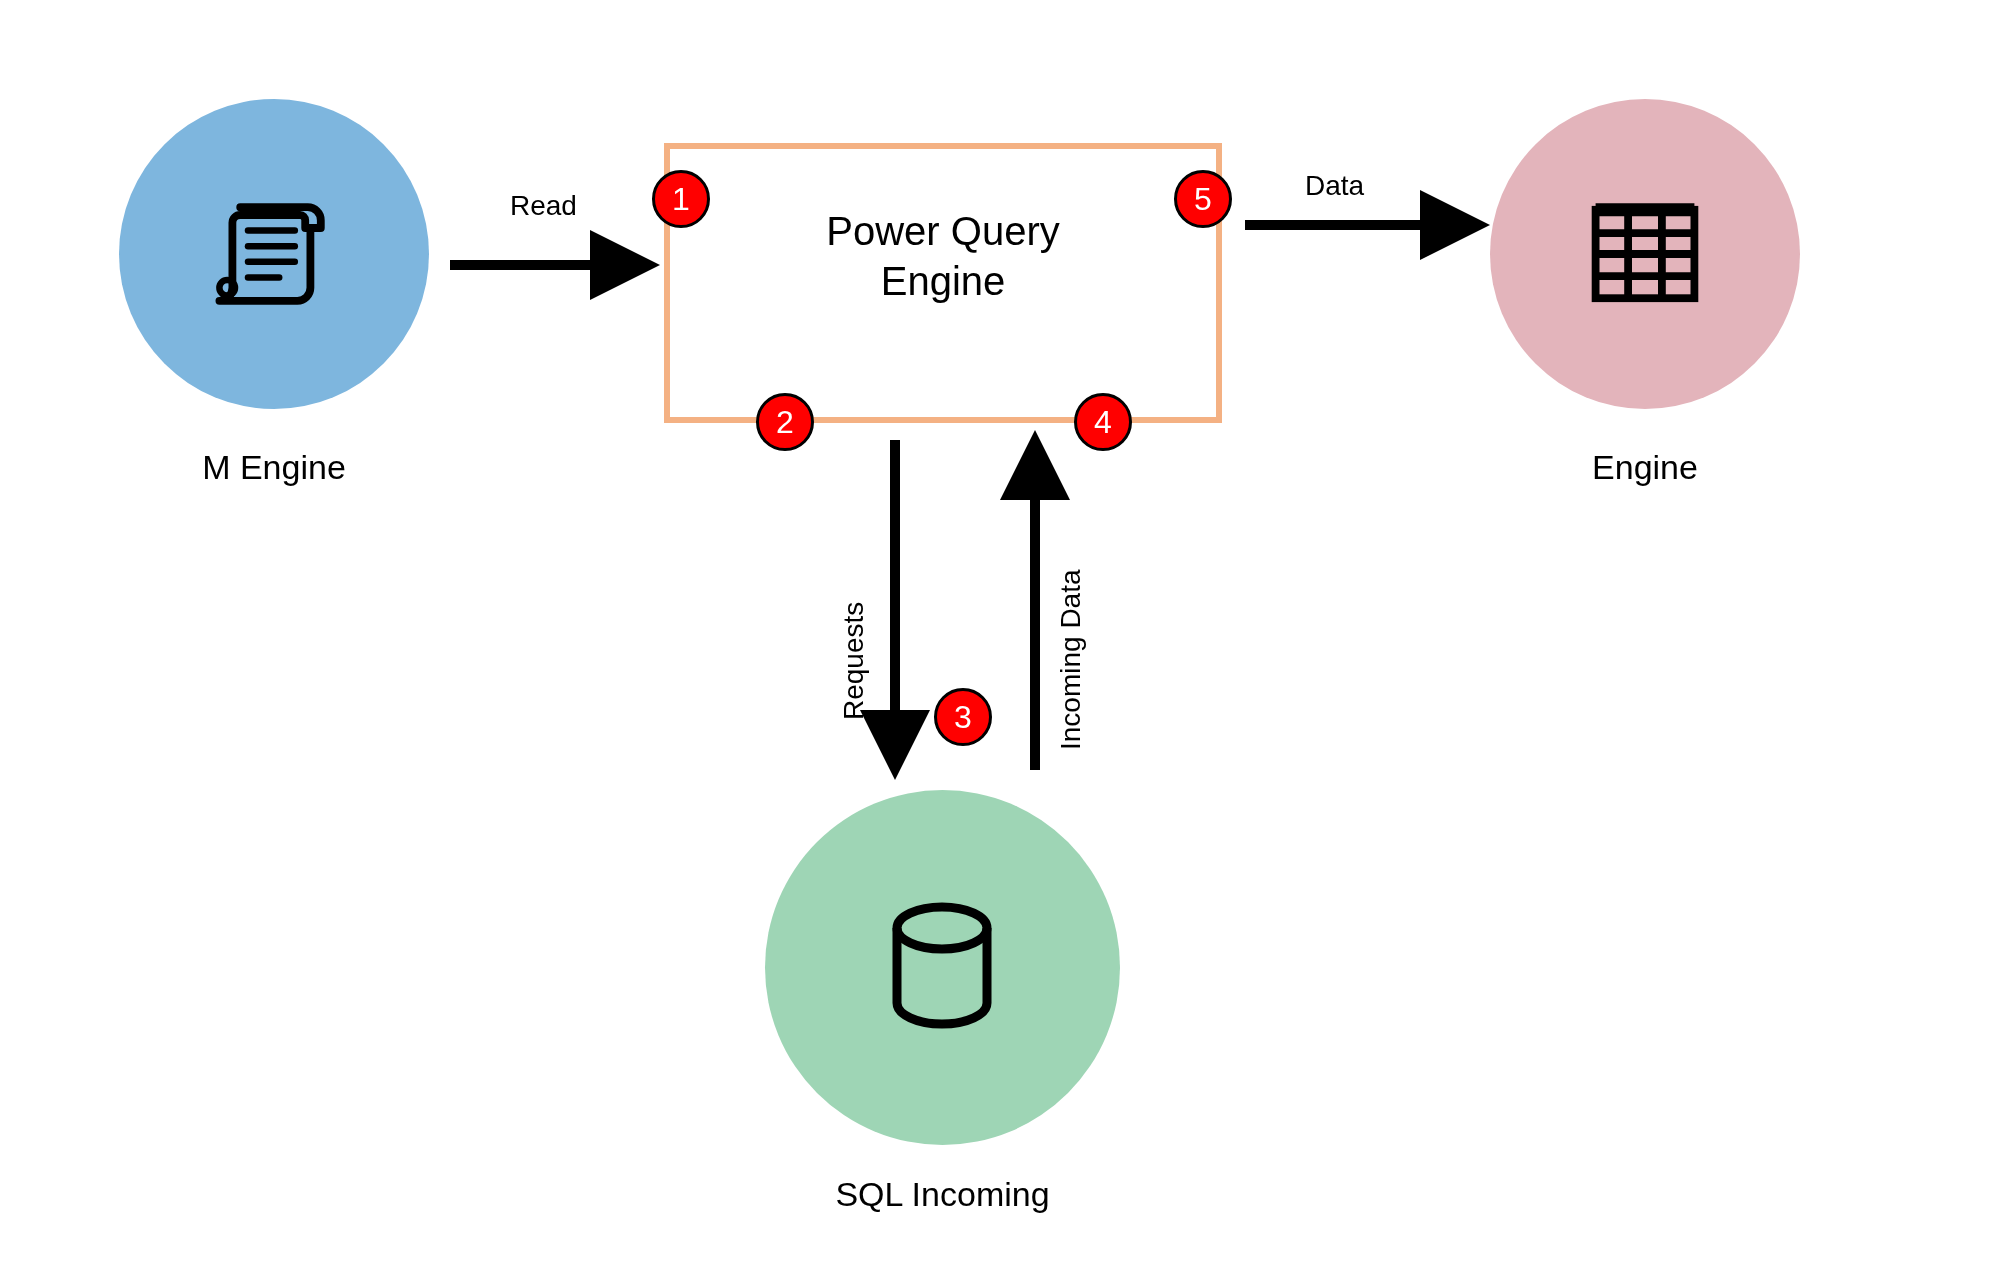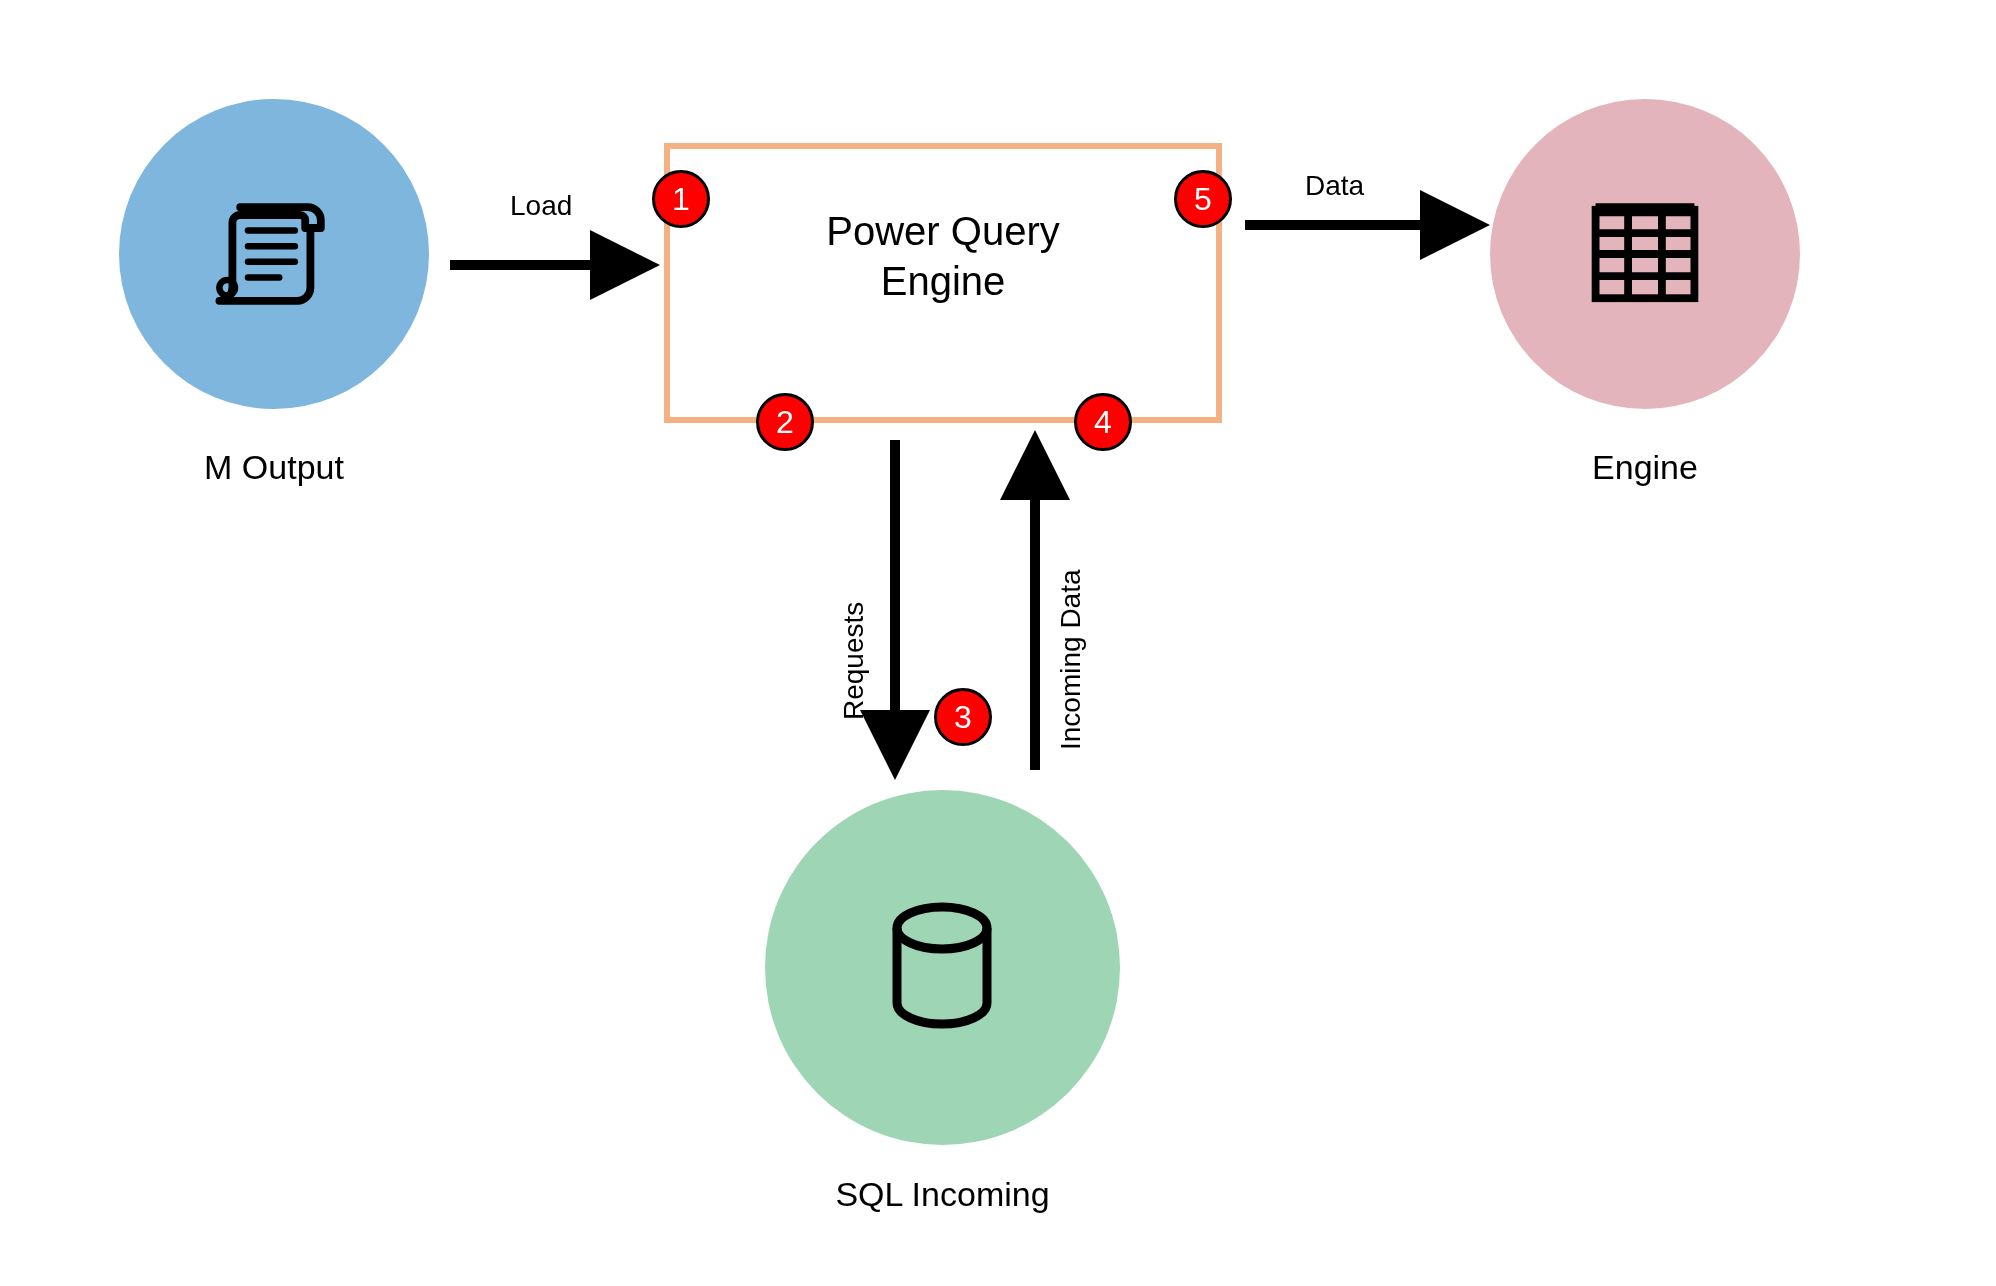--- a/index.html
+++ b/index.html
@@ -76,21 +76,21 @@
 <div class="circle" style="left:119px; top:99px; width:310px; height:310px; background:#7eb6de;">
   <svg viewBox="0 0 100 100" width="130" height="130" style="position:absolute; left:90px; top:90px;">
     <path d="M24 14 h52 a10 10 0 0 1 10 10 v6 h-12 v-6 a4 4 0 0 0 -4 -4 h-46 a6 6 0 0 0 -6 6 v50 a10 10 0 0 1 -10 10 h60 a10 10 0 0 0 10 -10 v-44" fill="none" stroke="#000" stroke-width="6" stroke-linecap="round" stroke-linejoin="round"></path>
     <circle cx="14" cy="76" r="6" fill="none" stroke="#000" stroke-width="5"></circle>
     <line x1="30" y1="32" x2="66" y2="32" stroke="#000" stroke-width="5" stroke-linecap="round"></line>
     <line x1="30" y1="44" x2="66" y2="44" stroke="#000" stroke-width="5" stroke-linecap="round"></line>
     <line x1="30" y1="56" x2="66" y2="56" stroke="#000" stroke-width="5" stroke-linecap="round"></line>
     <line x1="30" y1="68" x2="54" y2="68" stroke="#000" stroke-width="5" stroke-linecap="round"></line>
   </svg>
 </div>
-<div class="node-label" style="left:119px; top:448px; width:310px;">M Output</div>
+<div class="node-label" style="left:119px; top:448px; width:310px;">M Engine</div>
 
 <div class="engine-box" style="left:664px; top:143px; width:558px; height:280px;">
   <div class="engine-title">Power Query<br>Engine</div>
 </div>
 
 <div class="circle" style="left:765px; top:790px; width:355px; height:355px; background:#9ed5b5;">
   <svg viewBox="0 0 100 100" width="150" height="150" style="position:absolute; left:102px; top:102px;">
     <ellipse cx="50" cy="24" rx="30" ry="14" fill="none" stroke="#000" stroke-width="6"></ellipse>
     <path d="M20 24 v50 a30 14 0 0 0 60 0 v-50" fill="none" stroke="#000" stroke-width="6"></path>
   </svg>
@@ -123,21 +123,21 @@
 
   <line x1="450" y1="265" x2="640" y2="265" stroke="#000" stroke-width="10" marker-end="url(#arrowhead)"></line>
 
   <line x1="1245" y1="225" x2="1470" y2="225" stroke="#000" stroke-width="10" marker-end="url(#arrowhead)"></line>
 
   <line x1="895" y1="440" x2="895" y2="760" stroke="#000" stroke-width="10" marker-end="url(#arrowhead)"></line>
 
   <line x1="1035" y1="770" x2="1035" y2="450" stroke="#000" stroke-width="10" marker-end="url(#arrowhead)"></line>
 </svg>
 
-<div class="edge-label" style="left:510px; top:190px;">Load</div>
+<div class="edge-label" style="left:510px; top:190px;">Read</div>
 <div class="edge-label" style="left:1305px; top:170px;">Data</div>
 <div class="edge-label vertical" style="left:838px; top:530px; height:190px;">Requests</div>
 <div class="edge-label vertical" style="left:1055px; top:470px; height:280px;">Incoming Data</div>
 
 <div class="badge" style="left:652px; top:170px;">1</div>
 <div class="badge" style="left:756px; top:393px;">2</div>
 <div class="badge" style="left:934px; top:688px;">3</div>
 <div class="badge" style="left:1074px; top:393px;">4</div>
 <div class="badge" style="left:1174px; top:170px;">5</div>
 

